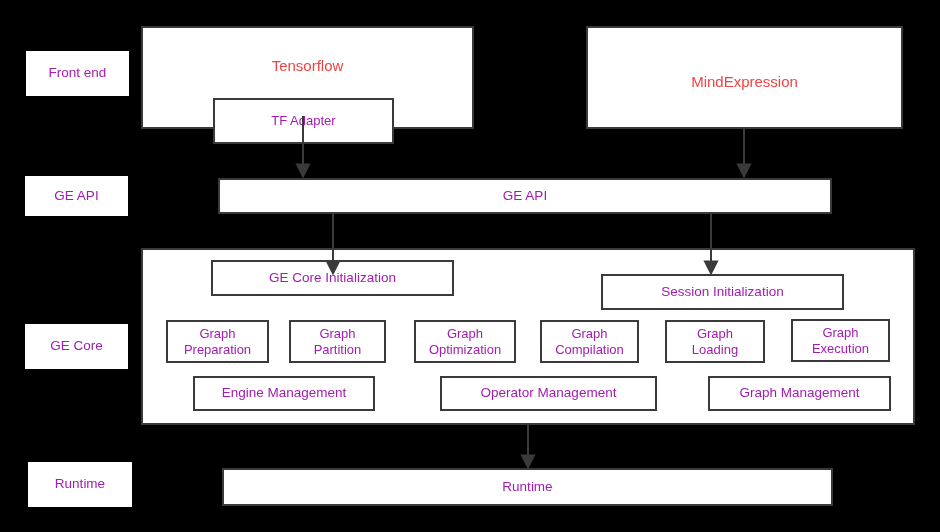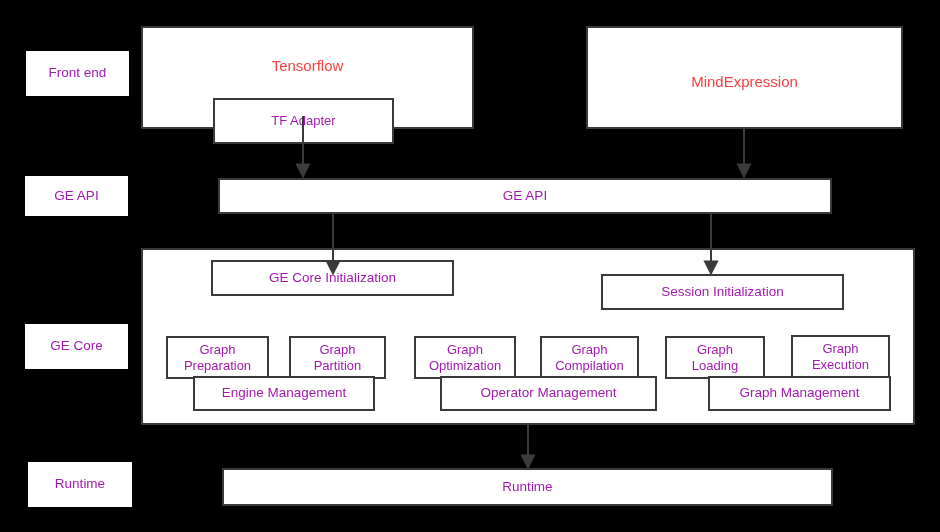--- a/index.html
+++ b/index.html
@@ -52,21 +52,20 @@
     font-size: 15px;
   }
   .node-label {
     font-size: 13px;
   }
   .wide-label {
     font-size: 13.5px;
   }
   .two-line {
     white-space: pre-line;
-    margin-top: 16px;
   }
   svg.arrows {
     position: absolute;
     left: 0;
     top: 0;
     width: 940px;
     height: 532px;
     pointer-events: none;
   }
 </style>

